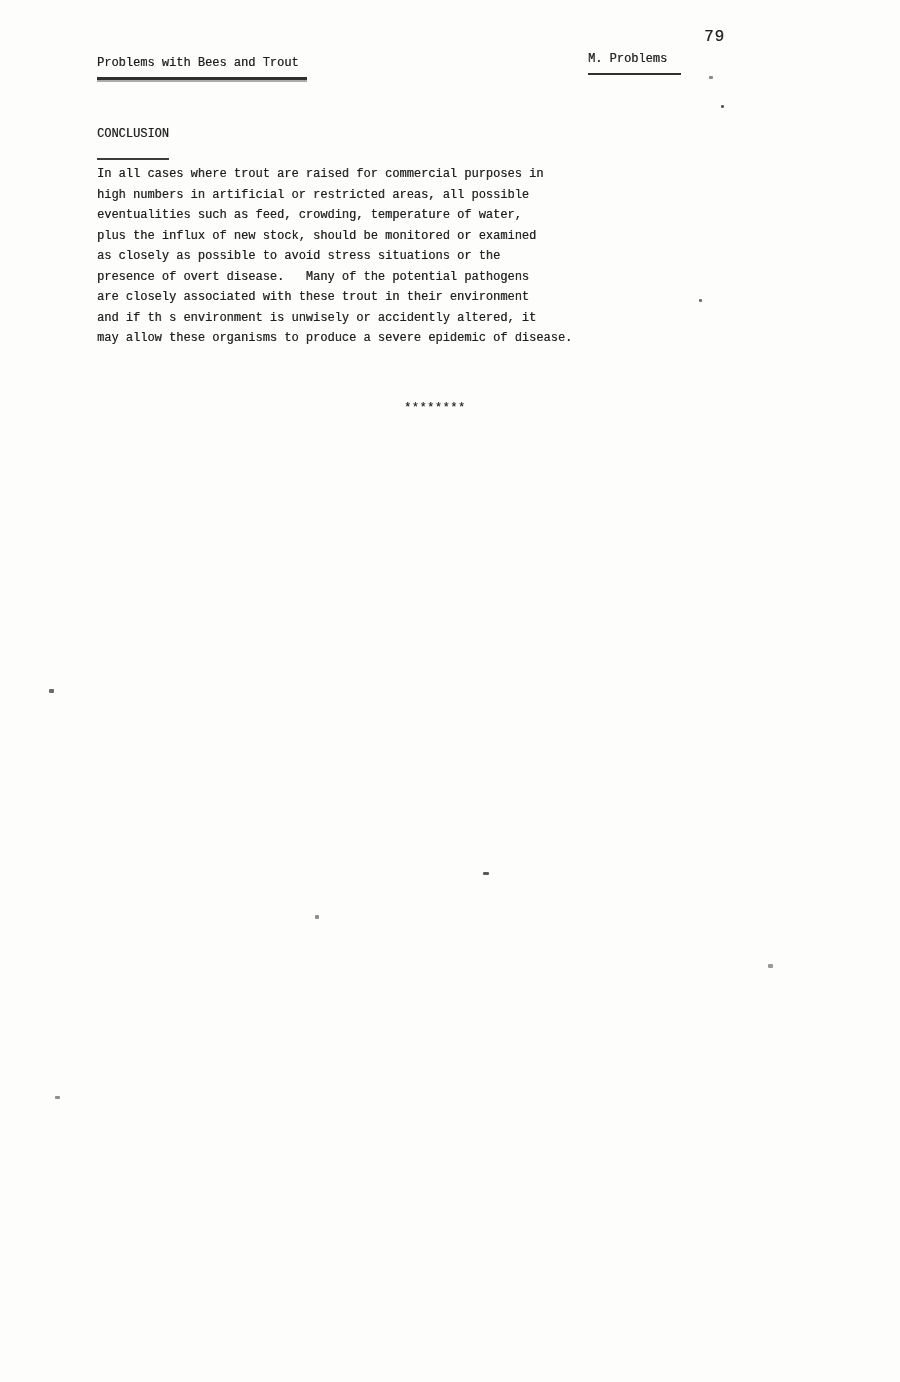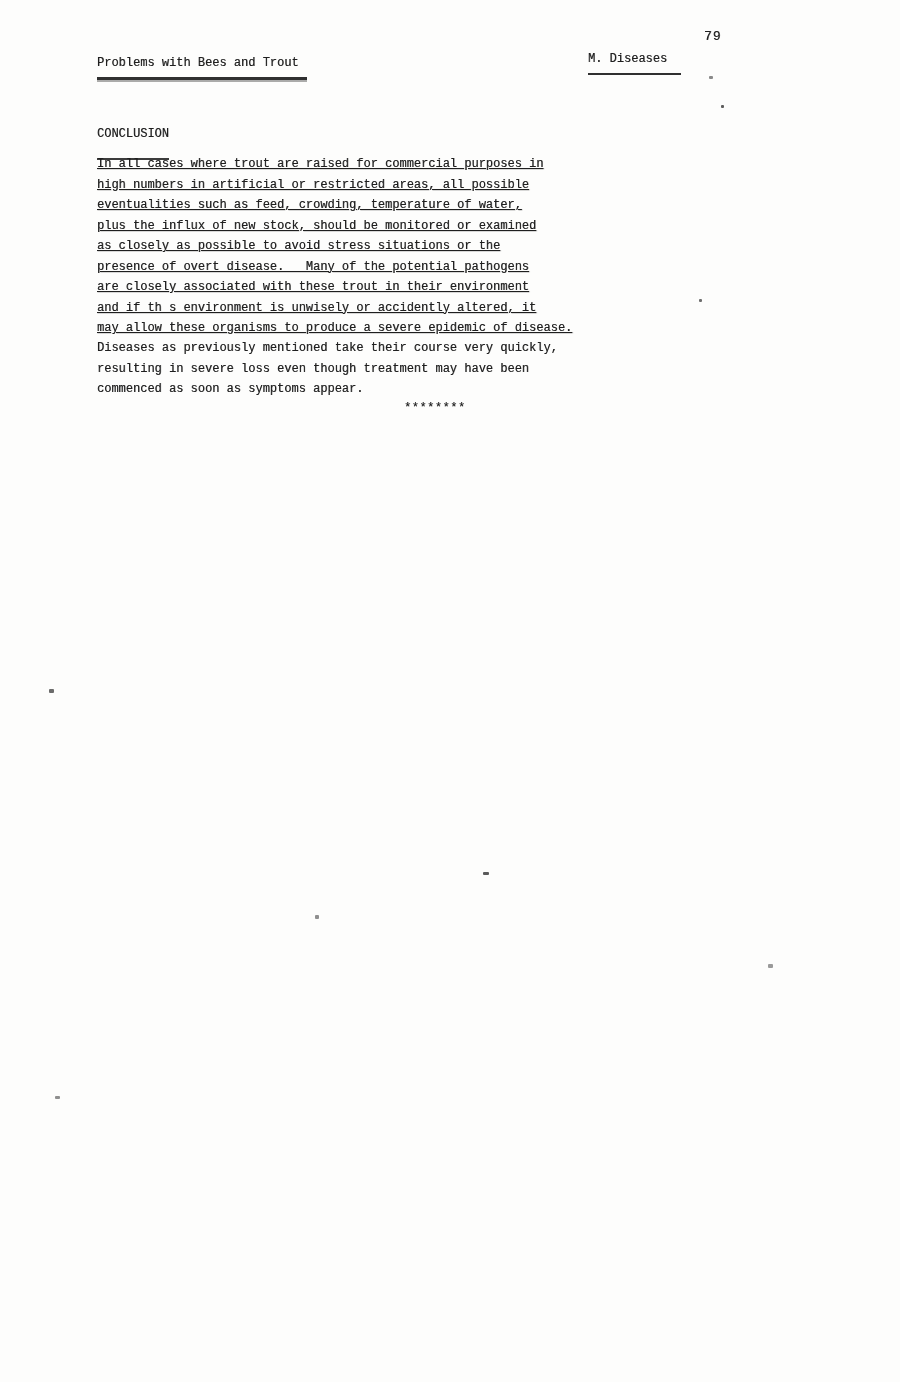--- a/index.html
+++ b/index.html
@@ -15,41 +15,41 @@
     font-family: "Liberation Mono", "DejaVu Sans Mono", monospace;
     color: #1f1f1f;
     font-size: 12px;
     line-height: 20.5px;
     text-shadow: 0.4px 0.3px 0.5px rgba(25,25,25,0.55);
     white-space: pre-wrap;
   }
   .abs { position: absolute; }
   .page-number {
     left: 704px; top: 27px;
-    font-size: 13px;
+    font-size: 16px;
     letter-spacing: 1px;
   }
   .running-title {
     left: 97px; top: 53px;
     padding: 0 8px 3px 0;
     border-bottom: 3px solid rgba(26,26,26,0.9);
     box-shadow: 0 2px 0 rgba(70,70,70,0.45);
   }
   .author {
     left: 588px; top: 49px;
     padding: 0 14px 3px 0;
     border-bottom: 2px solid rgba(26,26,26,0.9);
   }
   .section-heading {
     left: 97px; top: 124px;
     padding-bottom: 13px;
     border-bottom: 2px solid rgba(26,26,26,0.85);
   }
   .para { left: 97px; width: 740px; }
-  .para-1 { top: 154px; text-decoration: underline; }
+  .para-1 { top: 164px; }
   .para-2 { top: 338px; }
   .end-separator {
     left: 404px; top: 398px;
     letter-spacing: 0.5px;
   }
   .speck {
     position: absolute;
     border-radius: 1px;
   }
   .s1 { left: 709px; top: 76px;  width: 4px; height: 3px; background: #8a8a8a; }
@@ -63,37 +63,34 @@
 </style>
 </head>
 <body>
 
 <div class="page">
 
   <div class="abs typewriter page-number">79</div>
 
   <div class="abs typewriter running-title">Problems with Bees and Trout</div>
 
-  <div class="abs typewriter author">M. Diseases</div>
+  <div class="abs typewriter author">M. Problems</div>
 
   <div class="abs typewriter section-heading">CONCLUSION</div>
 
   <div class="abs typewriter para para-1">In all cases where trout are raised for commercial purposes in
 high numbers in artificial or restricted areas, all possible
 eventualities such as feed, crowding, temperature of water,
 plus the influx of new stock, should be monitored or examined
 as closely as possible to avoid stress situations or the
 presence of overt disease.   Many of the potential pathogens
 are closely associated with these trout in their environment
 and if th s environment is unwisely or accidently altered, it
 may allow these organisms to produce a severe epidemic of disease.</div>
 
-  <div class="abs typewriter para para-2">Diseases as previously mentioned take their course very quickly,
-resulting in severe loss even though treatment may have been
-commenced as soon as symptoms appear.</div>
 
   <div class="abs typewriter end-separator">********</div>
 
   <div class="speck s1"></div>
   <div class="speck s2"></div>
   <div class="speck s3"></div>
   <div class="speck s4"></div>
   <div class="speck s5"></div>
   <div class="speck s6"></div>
   <div class="speck s7"></div>

